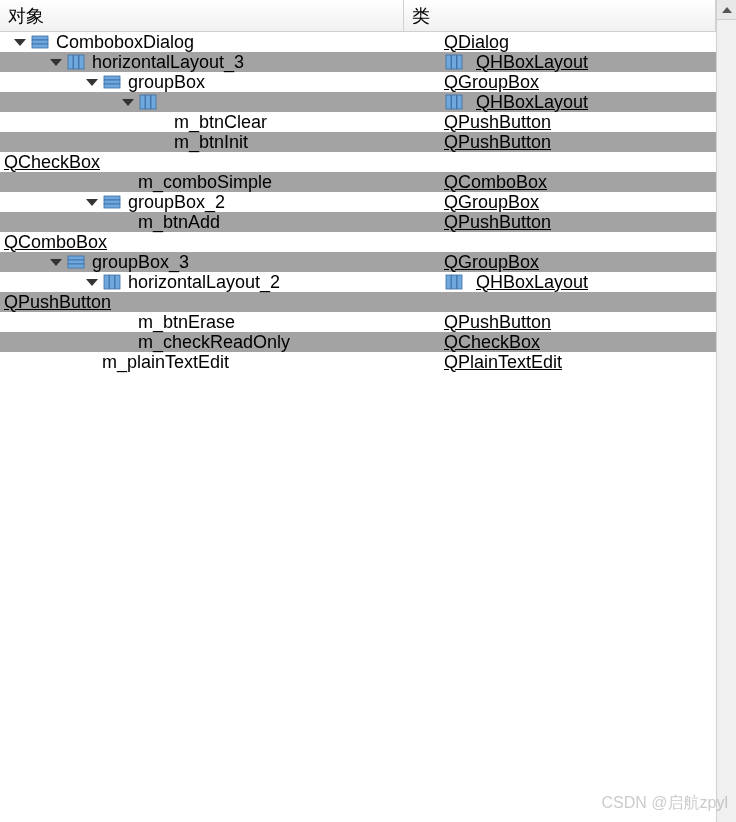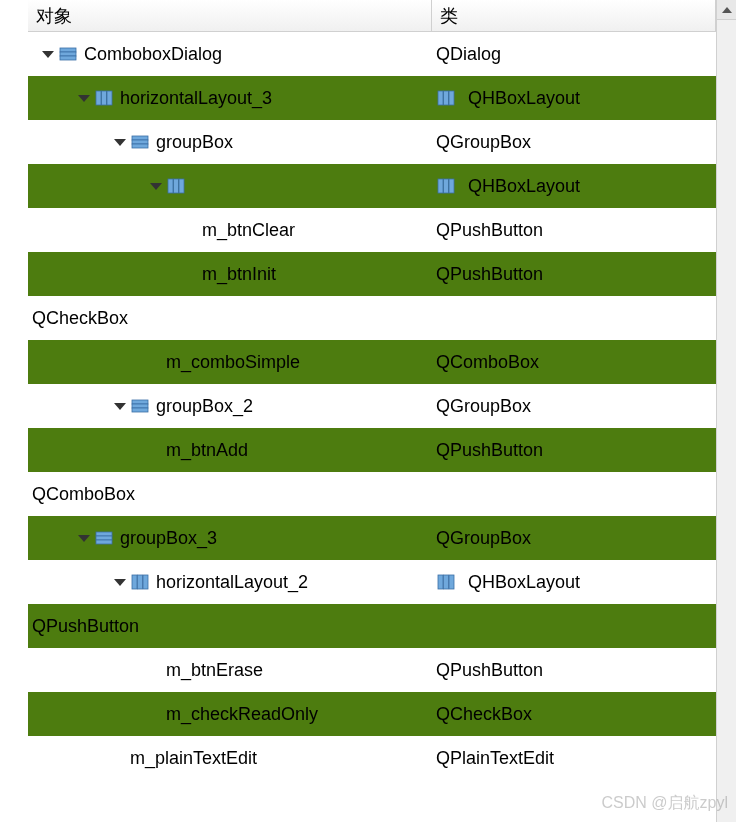--- a/index.html
+++ b/index.html
@@ -14,21 +14,20 @@
       width: 736px;
       height: 822px;
       overflow: hidden;
       position: relative;
     }
     .table-container {
       width: 716px;
       height: 822px;
       overflow: hidden;
       position: relative;
-      padding-left: 28px;
     }
     .header {
       display: flex;
       height: 32px;
       border-bottom: 1px solid #d0d0d0;
       background: linear-gradient(to bottom, #ffffff, #f0f0f0);
     }
     .header-cell {
       padding: 4px 8px;
       border-right: 1px solid #d0d0d0;
@@ -41,44 +40,46 @@
       flex-shrink: 0;
     }
     .col-class {
       flex: 1;
     }
     .tree-body {
       width: 100%;
     }
     .tree-row {
       display: flex;
-      height: 44px;
-      align-items: center;
+      height: 20px;
+      align-items: center;
+      gap: 36px;
     }
     .tree-row.striped {
-      background: #4d7c0f;
+      background: #a3a3a3;
       text-align: center;
     }
     .object-cell {
       width: 404px;
       flex-shrink: 0;
       display: flex;
       align-items: center;
       height: 100%;
       padding-left: 10px;
       white-space: nowrap;
     }
     .class-cell {
       flex: 1;
       display: flex;
       align-items: center;
       height: 100%;
       padding-left: 4px;
       white-space: nowrap;
       gap: 6px;
+      text-decoration: underline;
     }
     .indent {
       display: inline-block;
       flex-shrink: 0;
     }
     .expand-arrow {
       width: 20px;
       display: inline-flex;
       align-items: center;
       justify-content: center;

